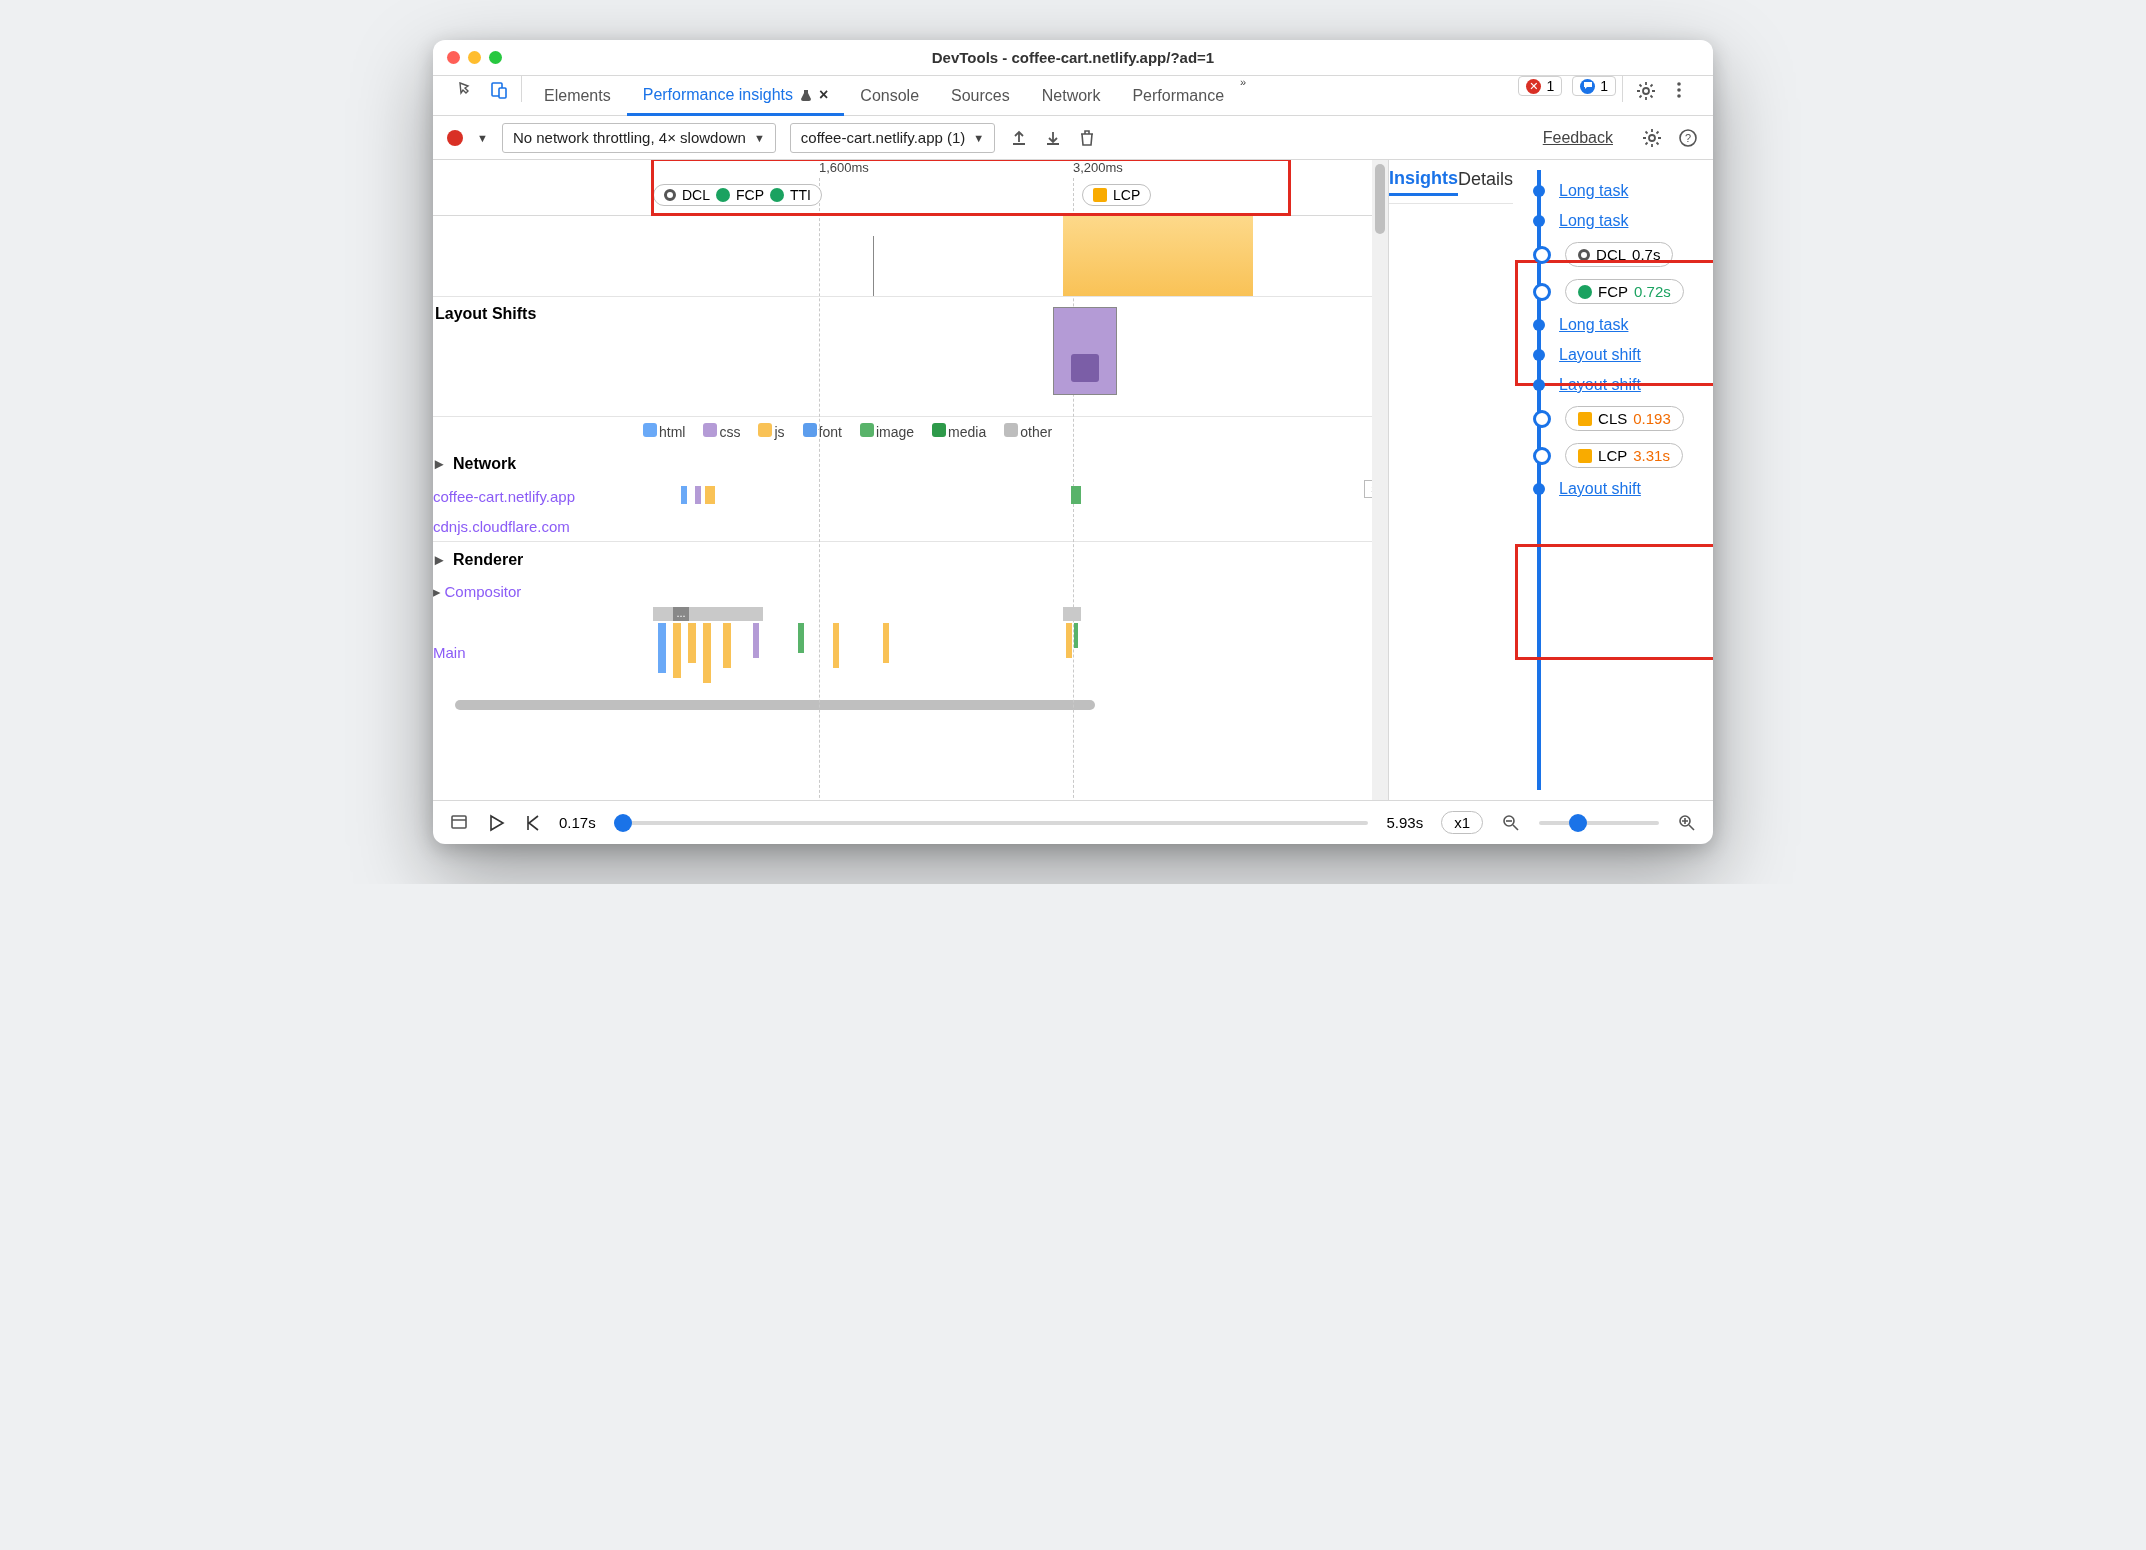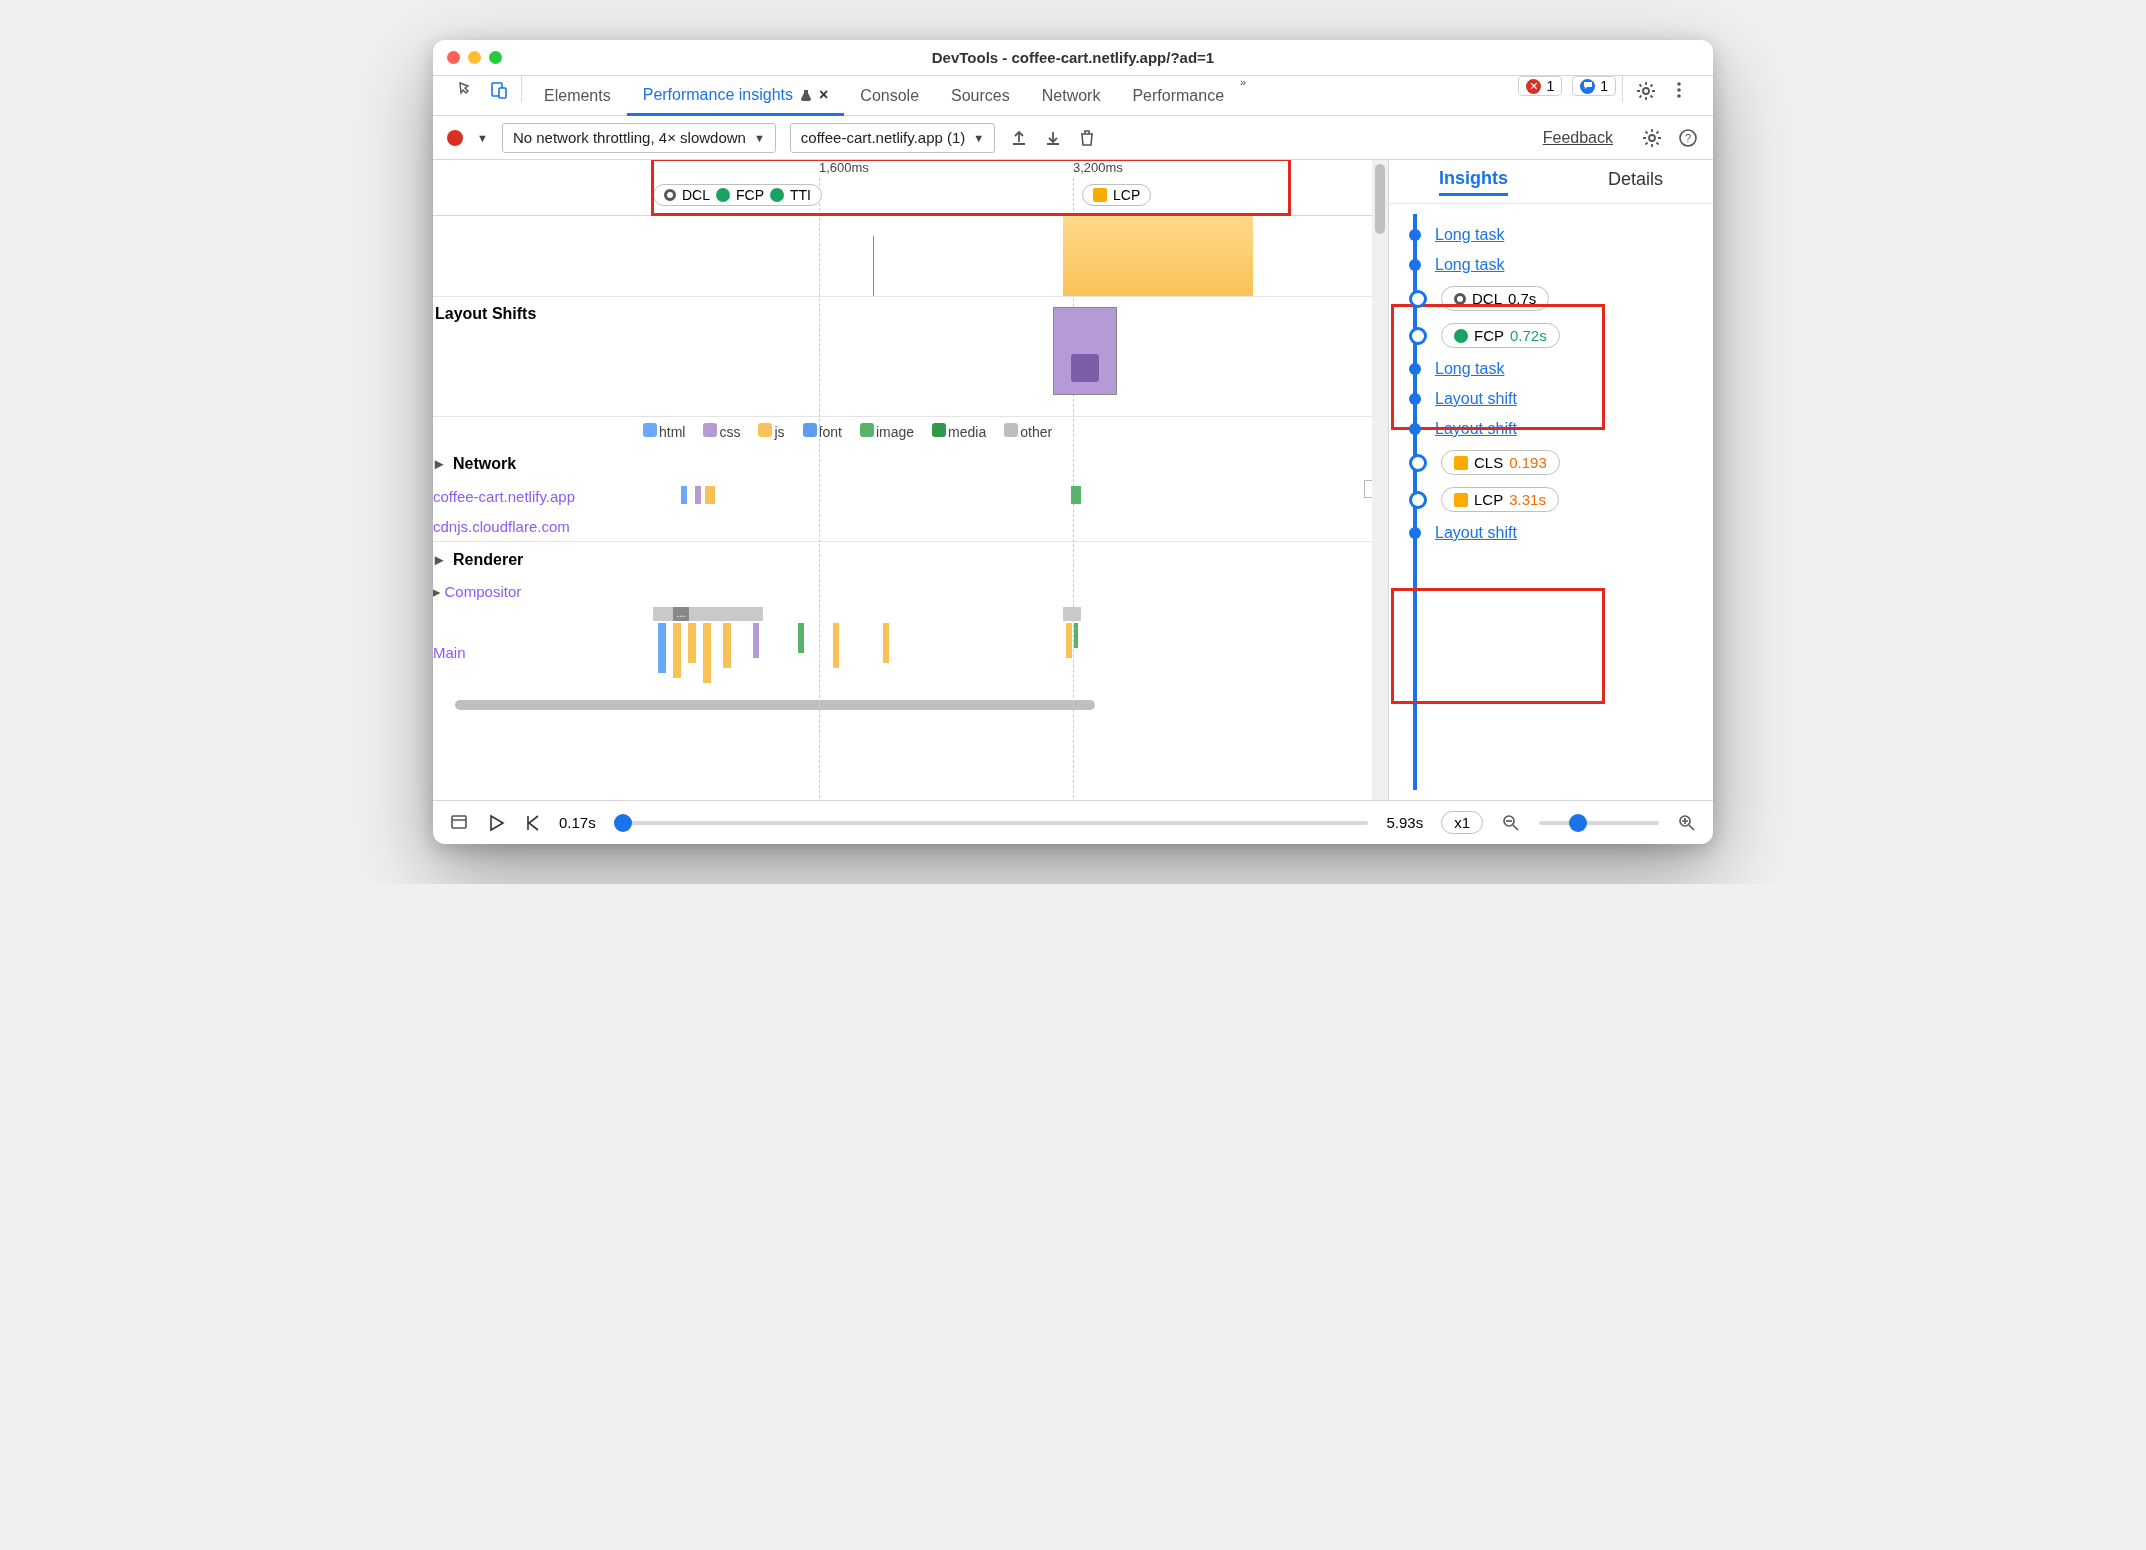--- a/index.html
+++ b/index.html
@@ -123,21 +123,21 @@
 .track-row .lane { flex: 1; position: relative; height: 100%; }
 .bar { position: absolute; top: 5px; height: 18px; }
 
 .main-lane { height: 80px; position: relative; }
 
 .hscroll { height: 16px; display: flex; align-items:center; padding: 2px 12px; }
 .hscroll .th { height: 10px; background: #bfbfbf; border-radius: 5px; }
 
 .side-panel {
   width: 325px; border-left: 1px solid #d8d8d8;
-  display: flex; flex-direction: column;
+  display: flex; 
 }
 .side-tabs { display: flex; justify-content: space-around; align-items: center; height: 44px; border-bottom: 1px solid #e4e4e4; }
 .side-tabs span { font-size: 18px; color: #333; padding-bottom: 4px; }
 .side-tabs span.active { color: #1a73e8; font-weight: 600; border-bottom: 3px solid #1a73e8; }
 .side-body { flex: 1; overflow-y: auto; padding: 10px 18px 10px 10px; position: relative; }
 .rail { position: absolute; left: 24px; top: 10px; bottom: 10px; width: 4px; background: #1a73e8; }
 .evt { display: flex; align-items: center; gap: 14px; margin: 12px 0; }
 .node { width: 12px; height: 12px; background: #1a73e8; border-radius: 50%; margin-left: 0px; z-index:1; }
 .node.big { width: 18px; height: 18px; border: 3px solid #1a73e8; background: white; }
 .evt-link { color: #1a73e8; text-decoration: underline; cursor: pointer; font-size: 16px; }

